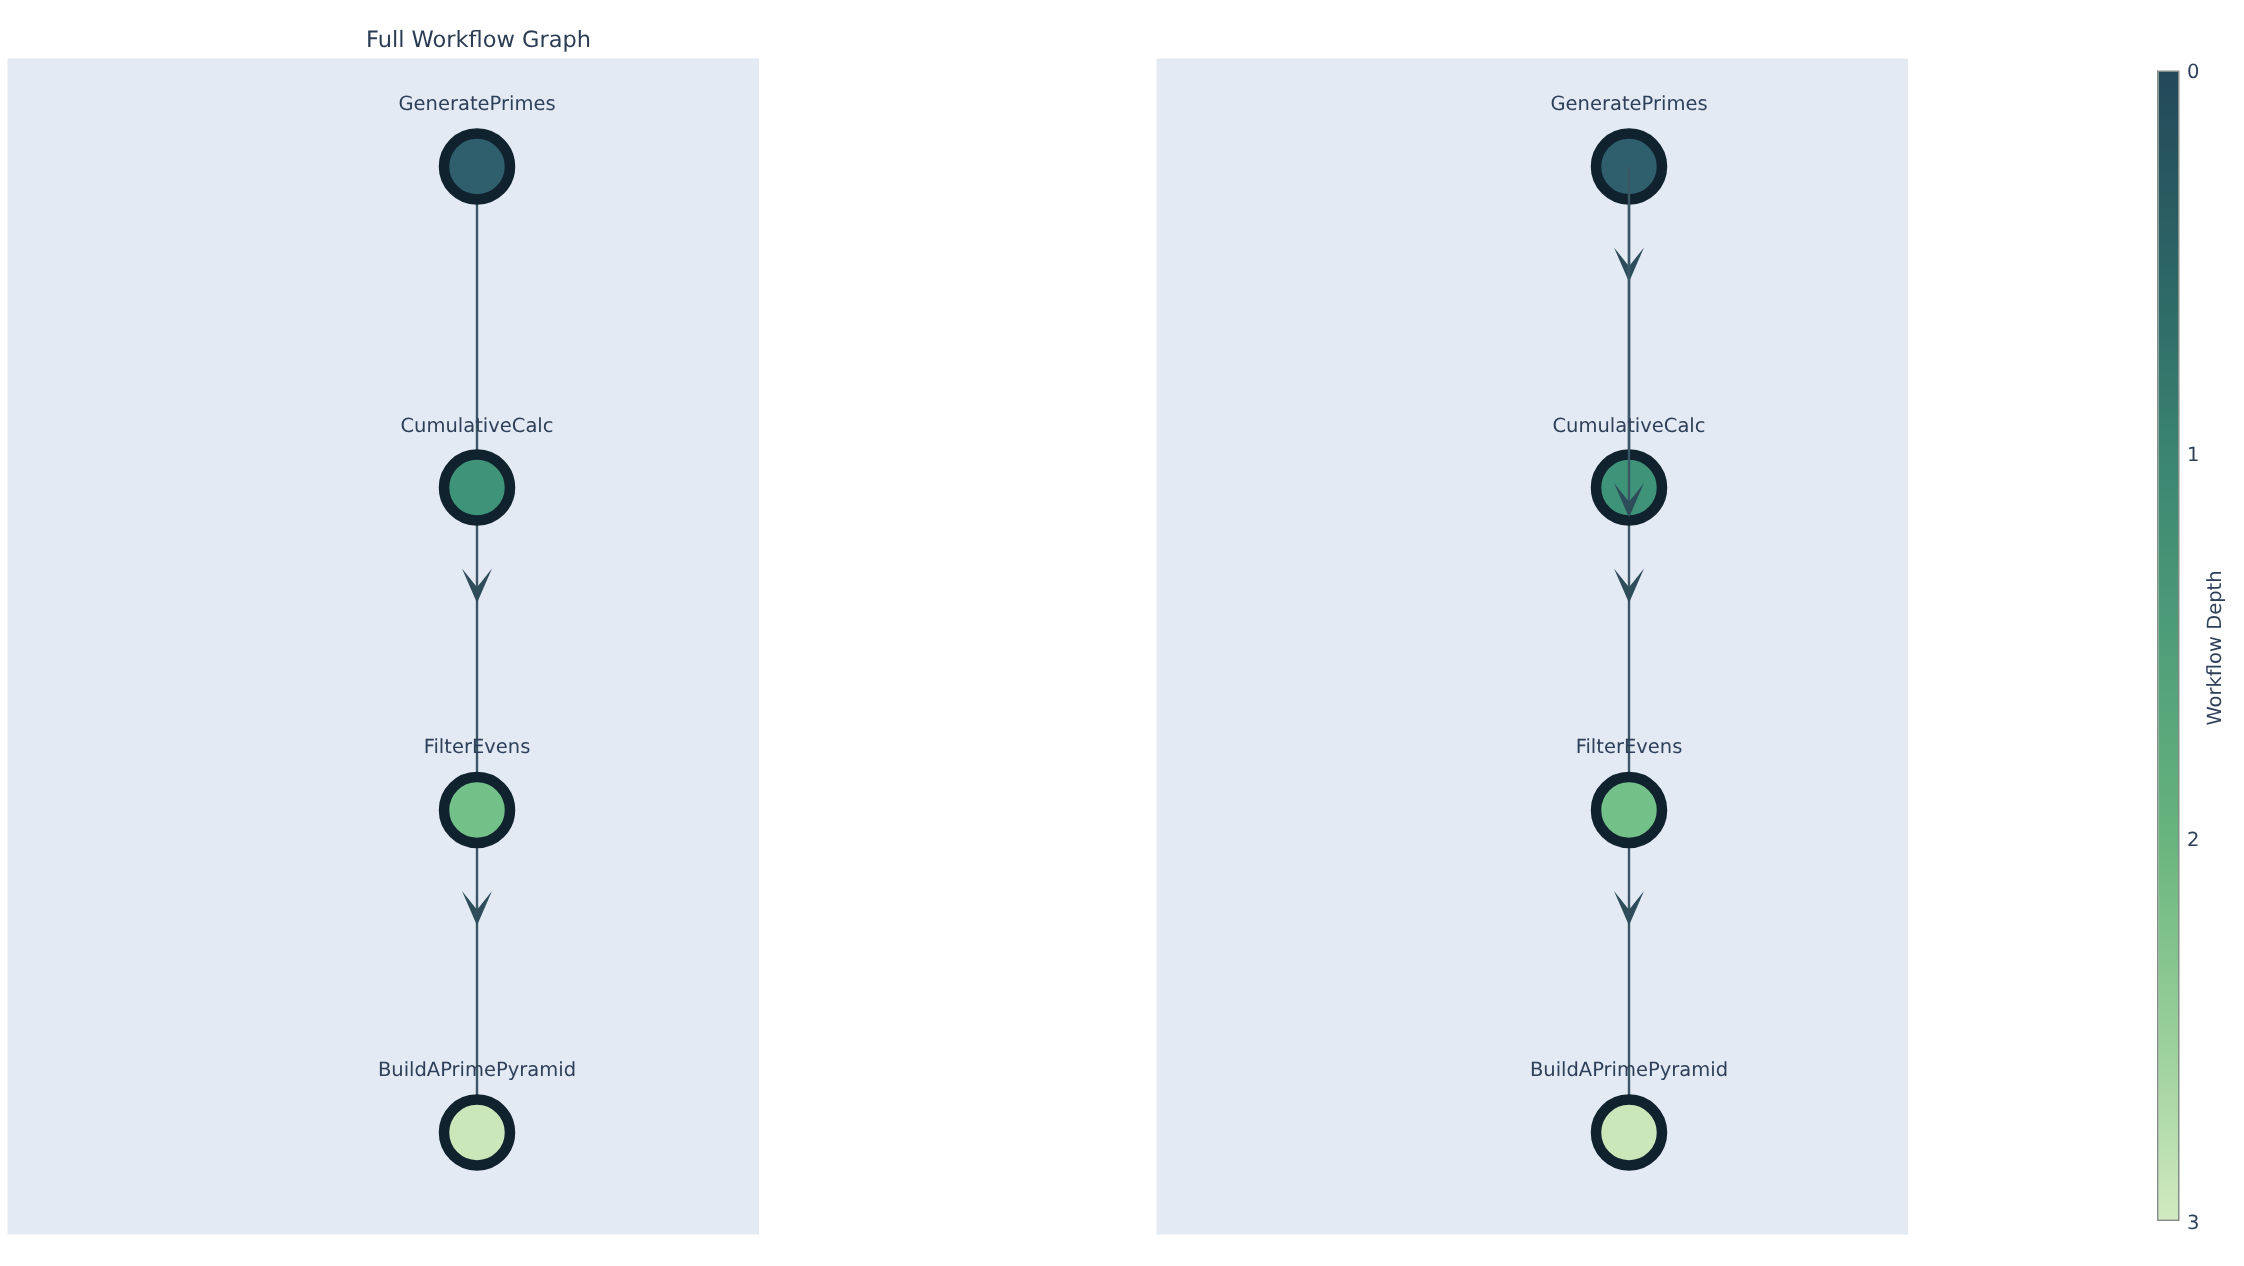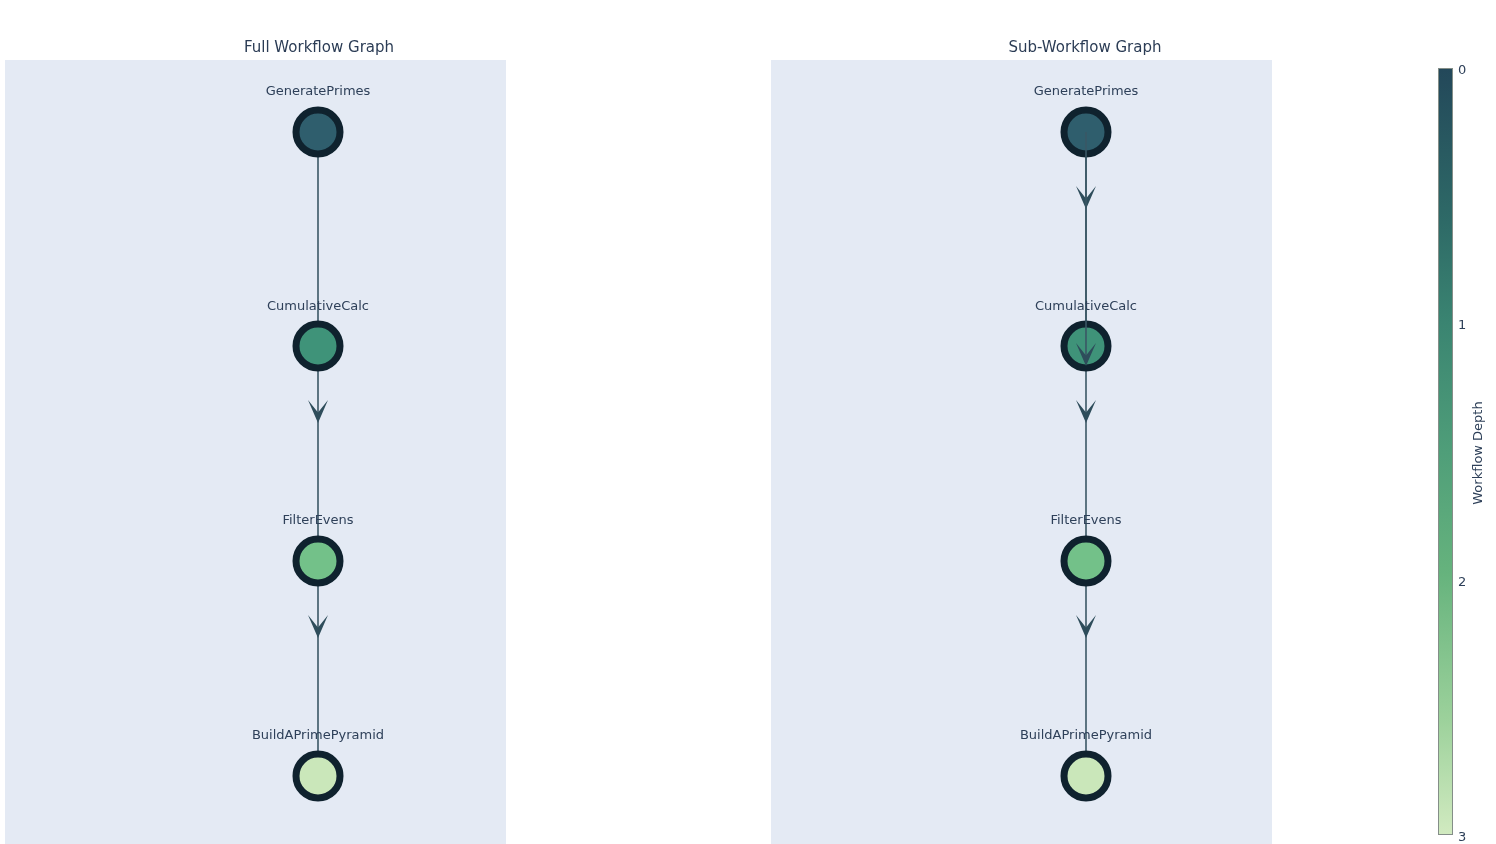--- a/index.html
+++ b/index.html
@@ -3,21 +3,21 @@
 <meta charset="utf-8">
 <style>
   * { margin: 0; padding: 0; box-sizing: border-box; }
   html, body { width: 1496px; height: 844px; }
   body {
     background: #ffffff;
     font-family: "DejaVu Sans", sans-serif;
     position: relative;
     overflow: hidden;
   }
-  .figure { position: absolute; inset: 0; margin-top: 21px; }
+  .figure { position: absolute; inset: 0; }
   .panel {
     position: absolute;
     top: 39px;
     width: 501px;
     height: 784px;
     background: #e4eaf4;
   }
   .panel-left  { left: 5px; }
   .panel-right { left: 771px; }
   .panel-title {
@@ -71,21 +71,20 @@
     color: #2e4059;
     white-space: nowrap;
   }
 </style>
 </head>
 <body>
 
 <div class="figure">
 
   <div class="panel-title title-left">Full Workflow Graph</div>
-  <div class="panel-title title-right">Sub-Workflow Graph</div>
 
   <div class="panel panel-left">
     <svg class="graph-svg" width="628" height="784" viewBox="0 0 628 784">
 
       <line class="edge-line" x1="313" y1="72" x2="313" y2="286"></line>
       <line class="edge-line" x1="313" y1="286" x2="313" y2="501"></line>
       <line class="edge-line" x1="313" y1="501" x2="313" y2="716"></line>
 
       <polygon class="arrowhead" points="313,363 303,340 313,352.5 323,340"></polygon>
       <polygon class="arrowhead" points="313,578 303,555 313,567.5 323,555"></polygon>

